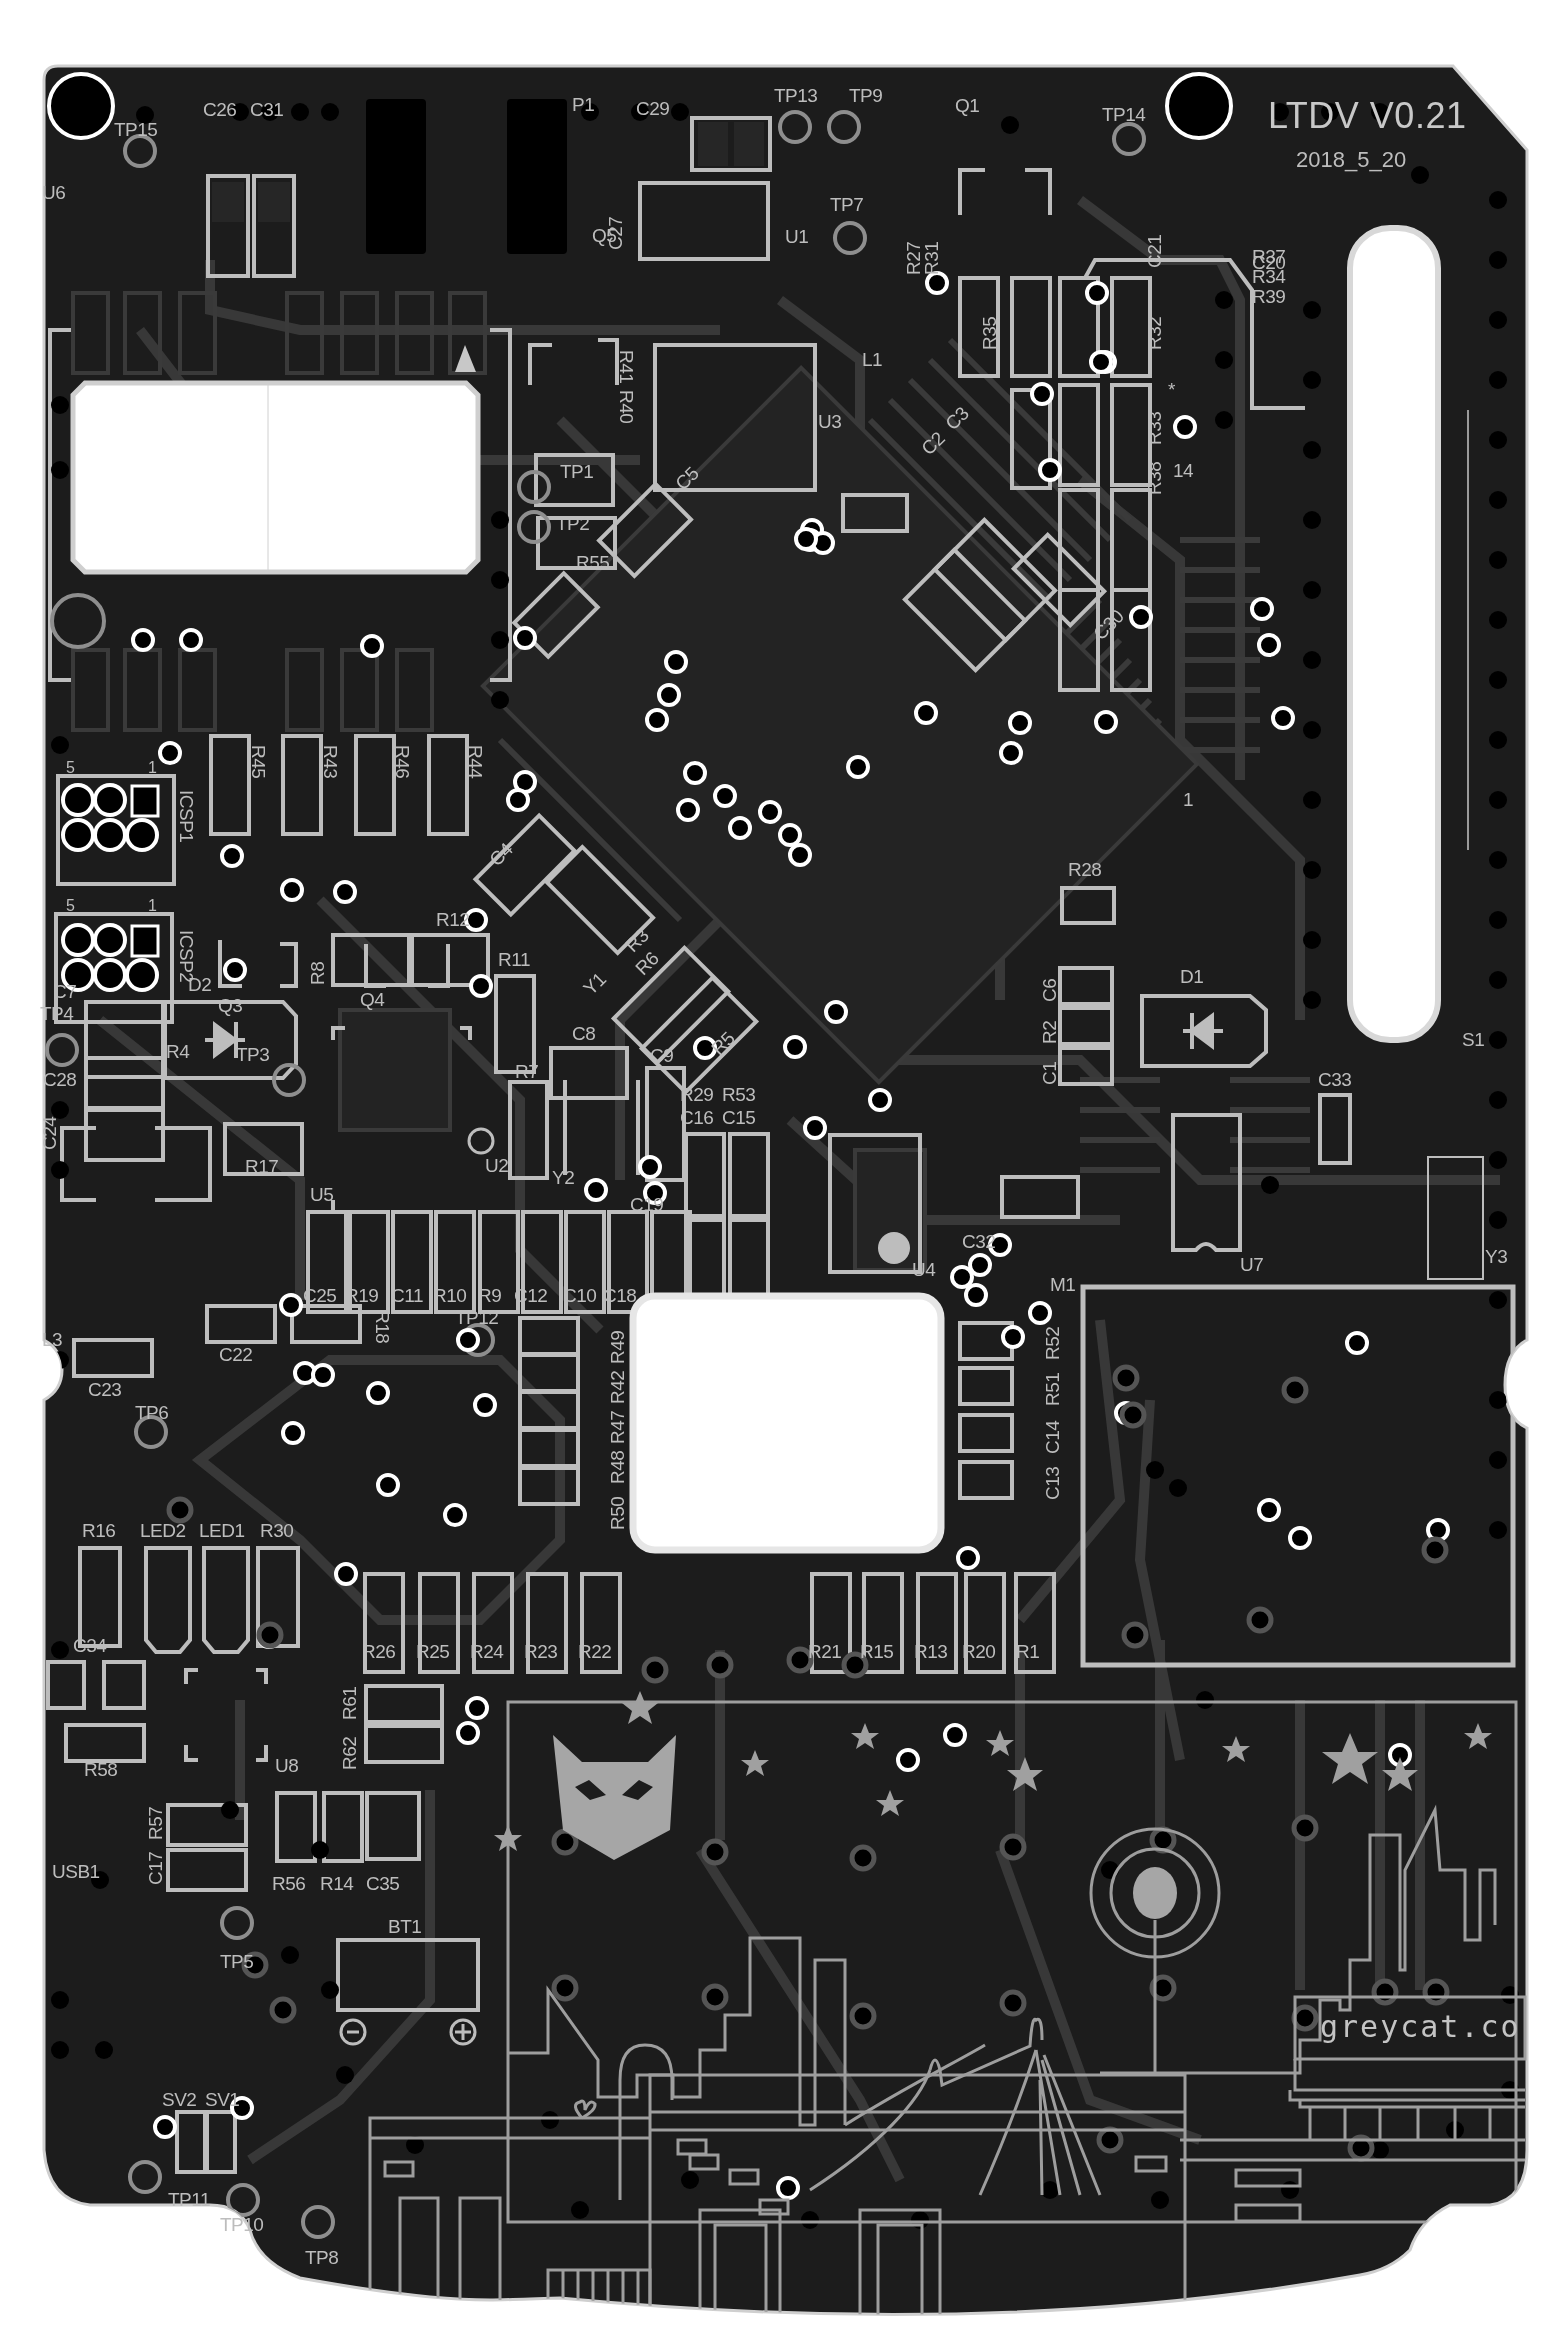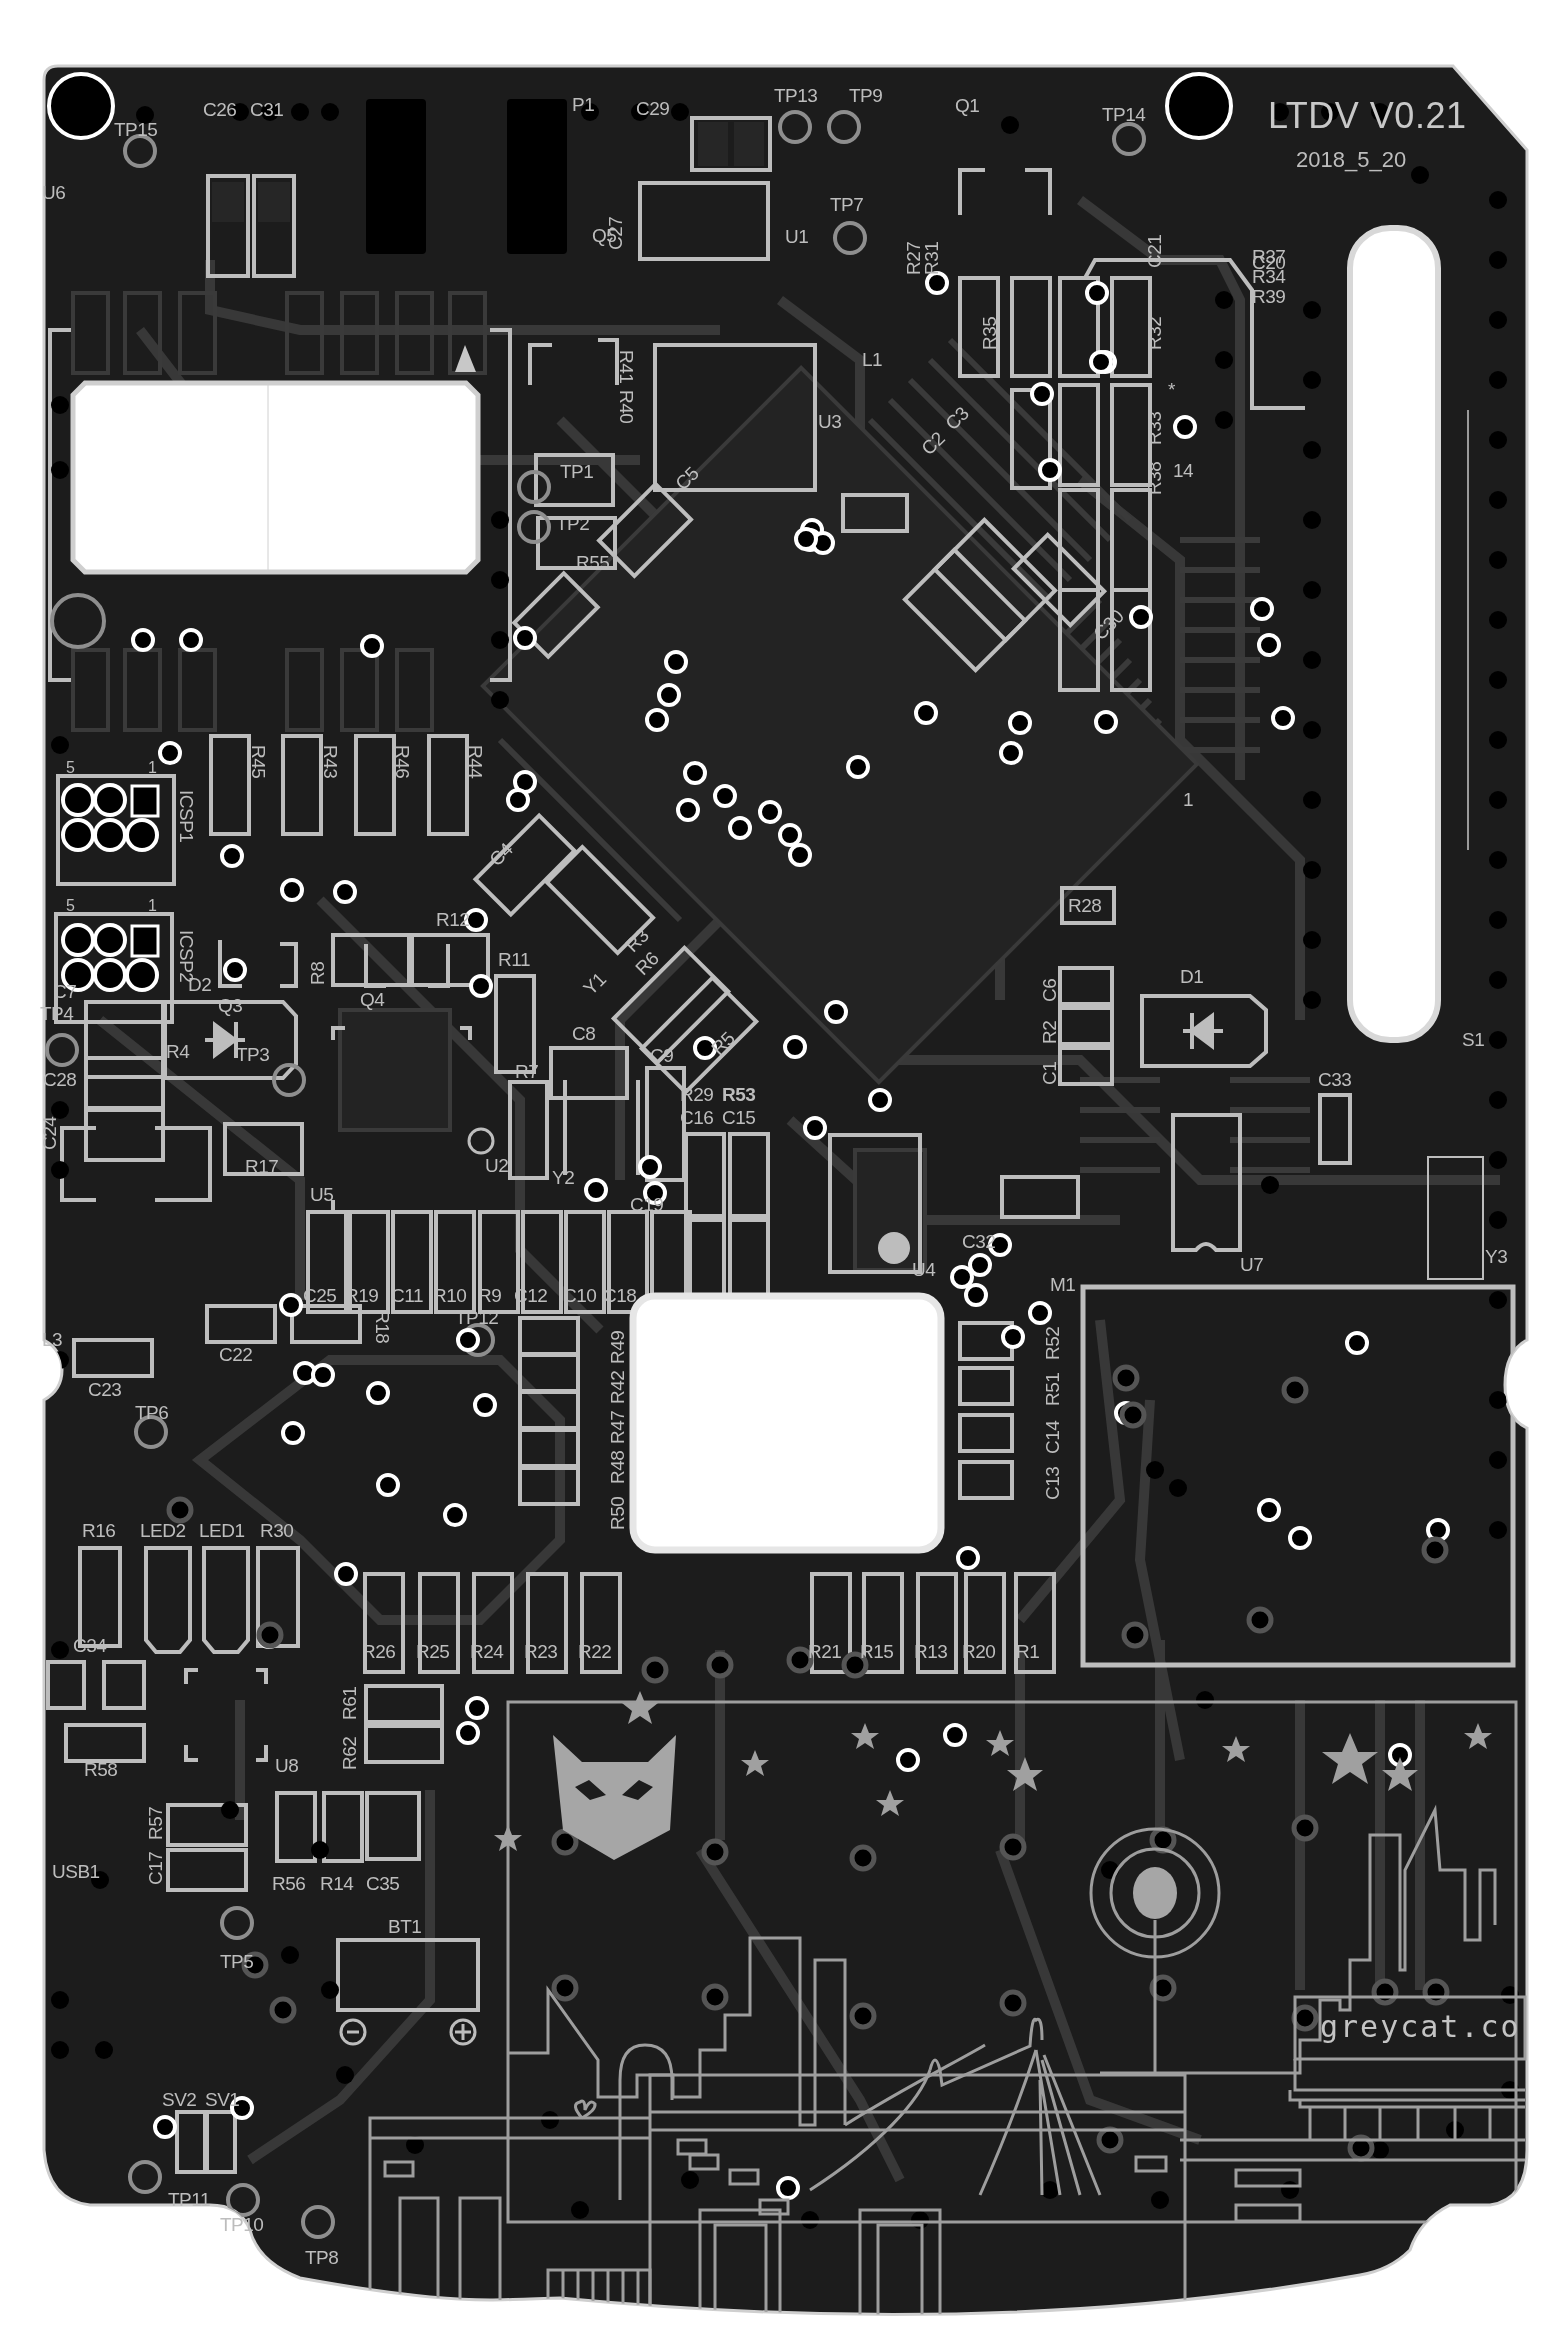--- a/index.html
+++ b/index.html
@@ -700,26 +700,26 @@
 <div class="lbl" style="left:166px;top:1042px;">R4</div>
 <div class="lbl" style="left:236px;top:1045px;">TP3</div>
 <div class="lbl v" style="left:40px;top:1150px;">C24</div>
 <div class="lbl" style="left:245px;top:1157px;">R17</div>
 <div class="lbl" style="left:515px;top:1062px;">R7</div>
 <div class="lbl" style="left:650px;top:1046px;">C9</div>
 <div class="lbl" style="left:485px;top:1156px;">U2</div>
 <div class="lbl" style="left:552px;top:1168px;">Y2</div>
 <div class="lbl" style="left:310px;top:1185px;">U5</div>
 <div class="lbl" style="left:680px;top:1085px;">R29</div>
-<div class="lbl" style="left:722px;top:1085px;font-weight:bold;">R53</div>
+<div class="lbl" style="left:722px;top:1085px;">R53</div>
 <div class="lbl" style="left:680px;top:1108px;">C16</div>
 <div class="lbl" style="left:722px;top:1108px;">C15</div>
 <div class="lbl" style="left:630px;top:1195px;">C19</div>
 
-<div class="lbl" style="left:1068px;top:896px;text-align:center;">R28</div>
+<div class="lbl" style="left:1068px;top:860px;text-align:center;">R28</div>
 <div class="lbl v" style="left:1040px;top:1002px;">C6</div>
 <div class="lbl v" style="left:1040px;top:1044px;">R2</div>
 <div class="lbl v" style="left:1040px;top:1085px;">C1</div>
 <div class="lbl" style="left:1180px;top:967px;">D1</div>
 <div class="lbl" style="left:1462px;top:1030px;">S1</div>
 <div class="lbl" style="left:1318px;top:1070px;">C33</div>
 <div class="lbl" style="left:962px;top:1232px;">C32</div>
 <div class="lbl" style="left:912px;top:1260px;">U4</div>
 <div class="lbl" style="left:1050px;top:1275px;">M1</div>
 <div class="lbl" style="left:1240px;top:1255px;">U7</div>

